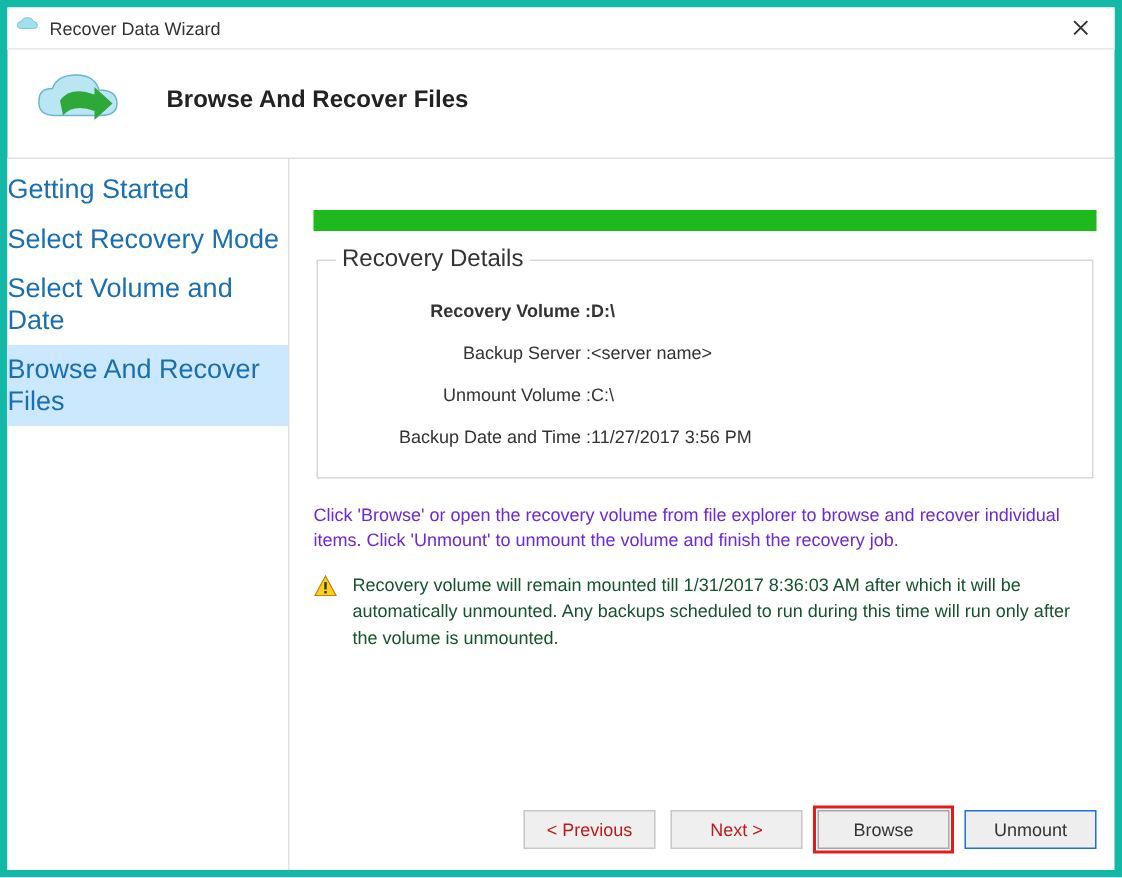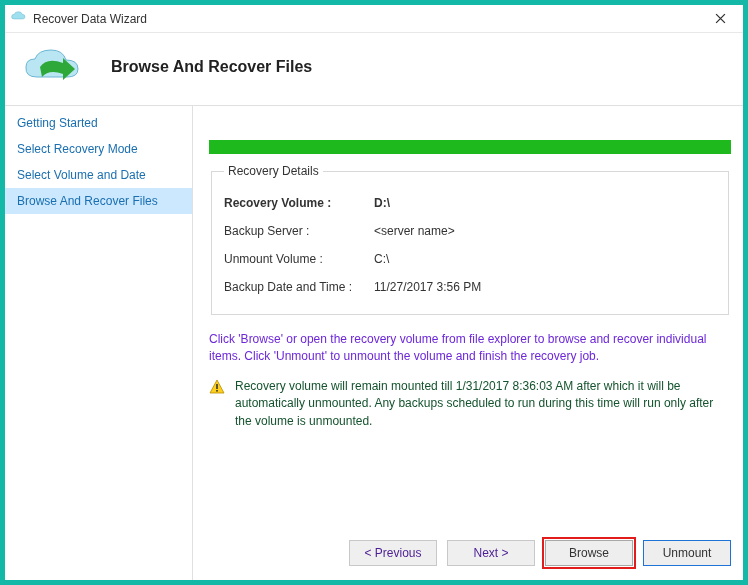--- a/index.html
+++ b/index.html
@@ -67,22 +67,22 @@
     border-top: 1px solid #e0e0e0;
     min-height: 0;
   }
   .sidebar {
     width: 188px;
     border-right: 1px solid #e0e0e0;
     background: #fff;
     padding-top: 4px;
   }
   .side-item {
-    padding: 6px 12px;
-    font-size: 12px;
+    padding: 6px 0;
+    font-size: 18px;
     color: #1a6fb0;
     cursor: pointer;
   }
   .side-item.active {
     background: #cce8ff;
   }
   .content {
     flex: 1;
     display: flex;
     flex-direction: column;
@@ -101,30 +101,30 @@
     height: 14px;
     background: #1db91d;
     width: 100%;
   }
   fieldset.details {
     margin-top: 10px;
     border: 1px solid #d8d8d8;
     padding: 10px 12px 16px 12px;
   }
   fieldset.details legend {
-    font-size: 12px;
+    font-size: 16px;
     color: #333;
     padding: 0 4px;
   }
   .kv {
     display: flex;
     margin: 8px 0 14px 0;
     font-size: 12px;
   }
-  .kv .k { width: 150px; }
+  .kv .k { width: 170px; text-align: right; }
   .kv.bold .k, .kv.bold .v { font-weight: bold; }
   .instruct {
     margin-top: 16px;
     font-size: 12px;
     color: #6d28d9;
     line-height: 1.45;
   }
   .warn-row {
     display: flex;
     gap: 10px;
@@ -144,21 +144,21 @@
     width: 88px;
     height: 26px;
     border: 1px solid #a8a8a8;
     background: #eee;
     font-size: 12px;
     font-family: inherit;
     color: #333;
     cursor: pointer;
   }
   button.wiz:disabled {
-    color: #4c1d95;
+    color: #b91c1c;
     background: #efefef;
     border-color: #c8c8c8;
     cursor: default;
   }
   .highlight-red { outline: 2px solid #e21b1b; outline-offset: 1px; }
   .highlight-blue { border-color: #1e73d6 !important; }
 </style>
 </head>
 <body>
 

